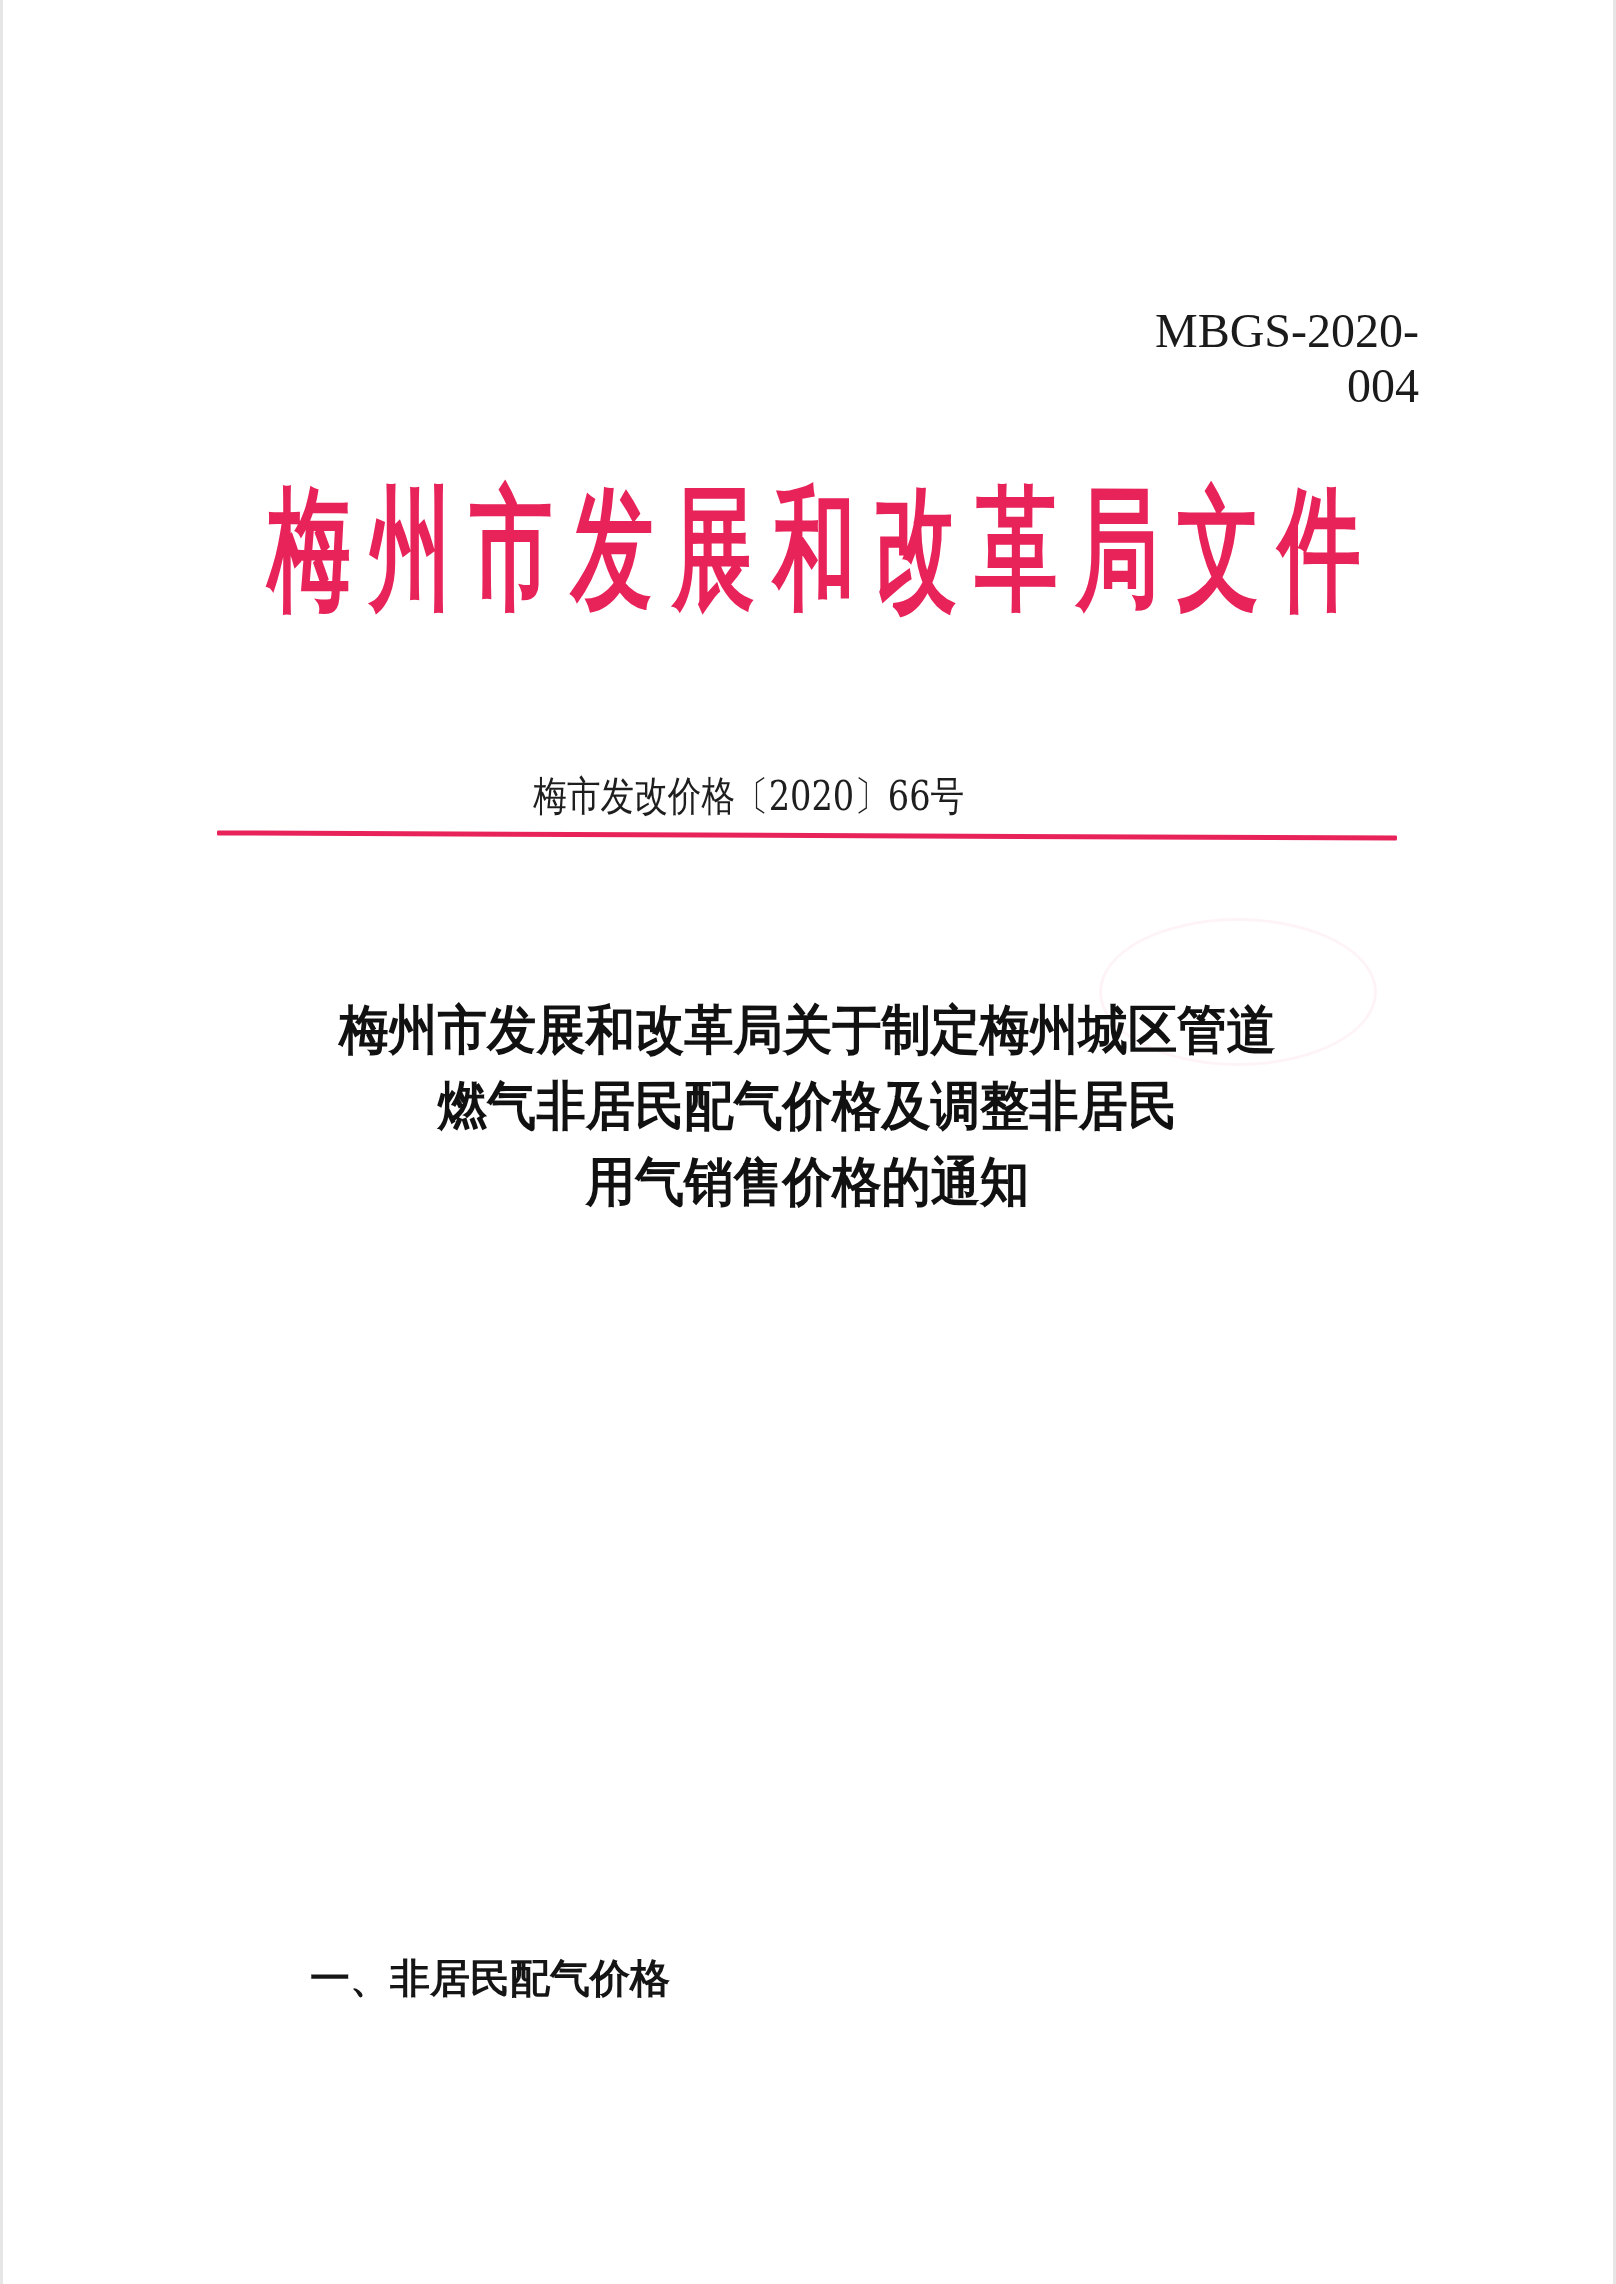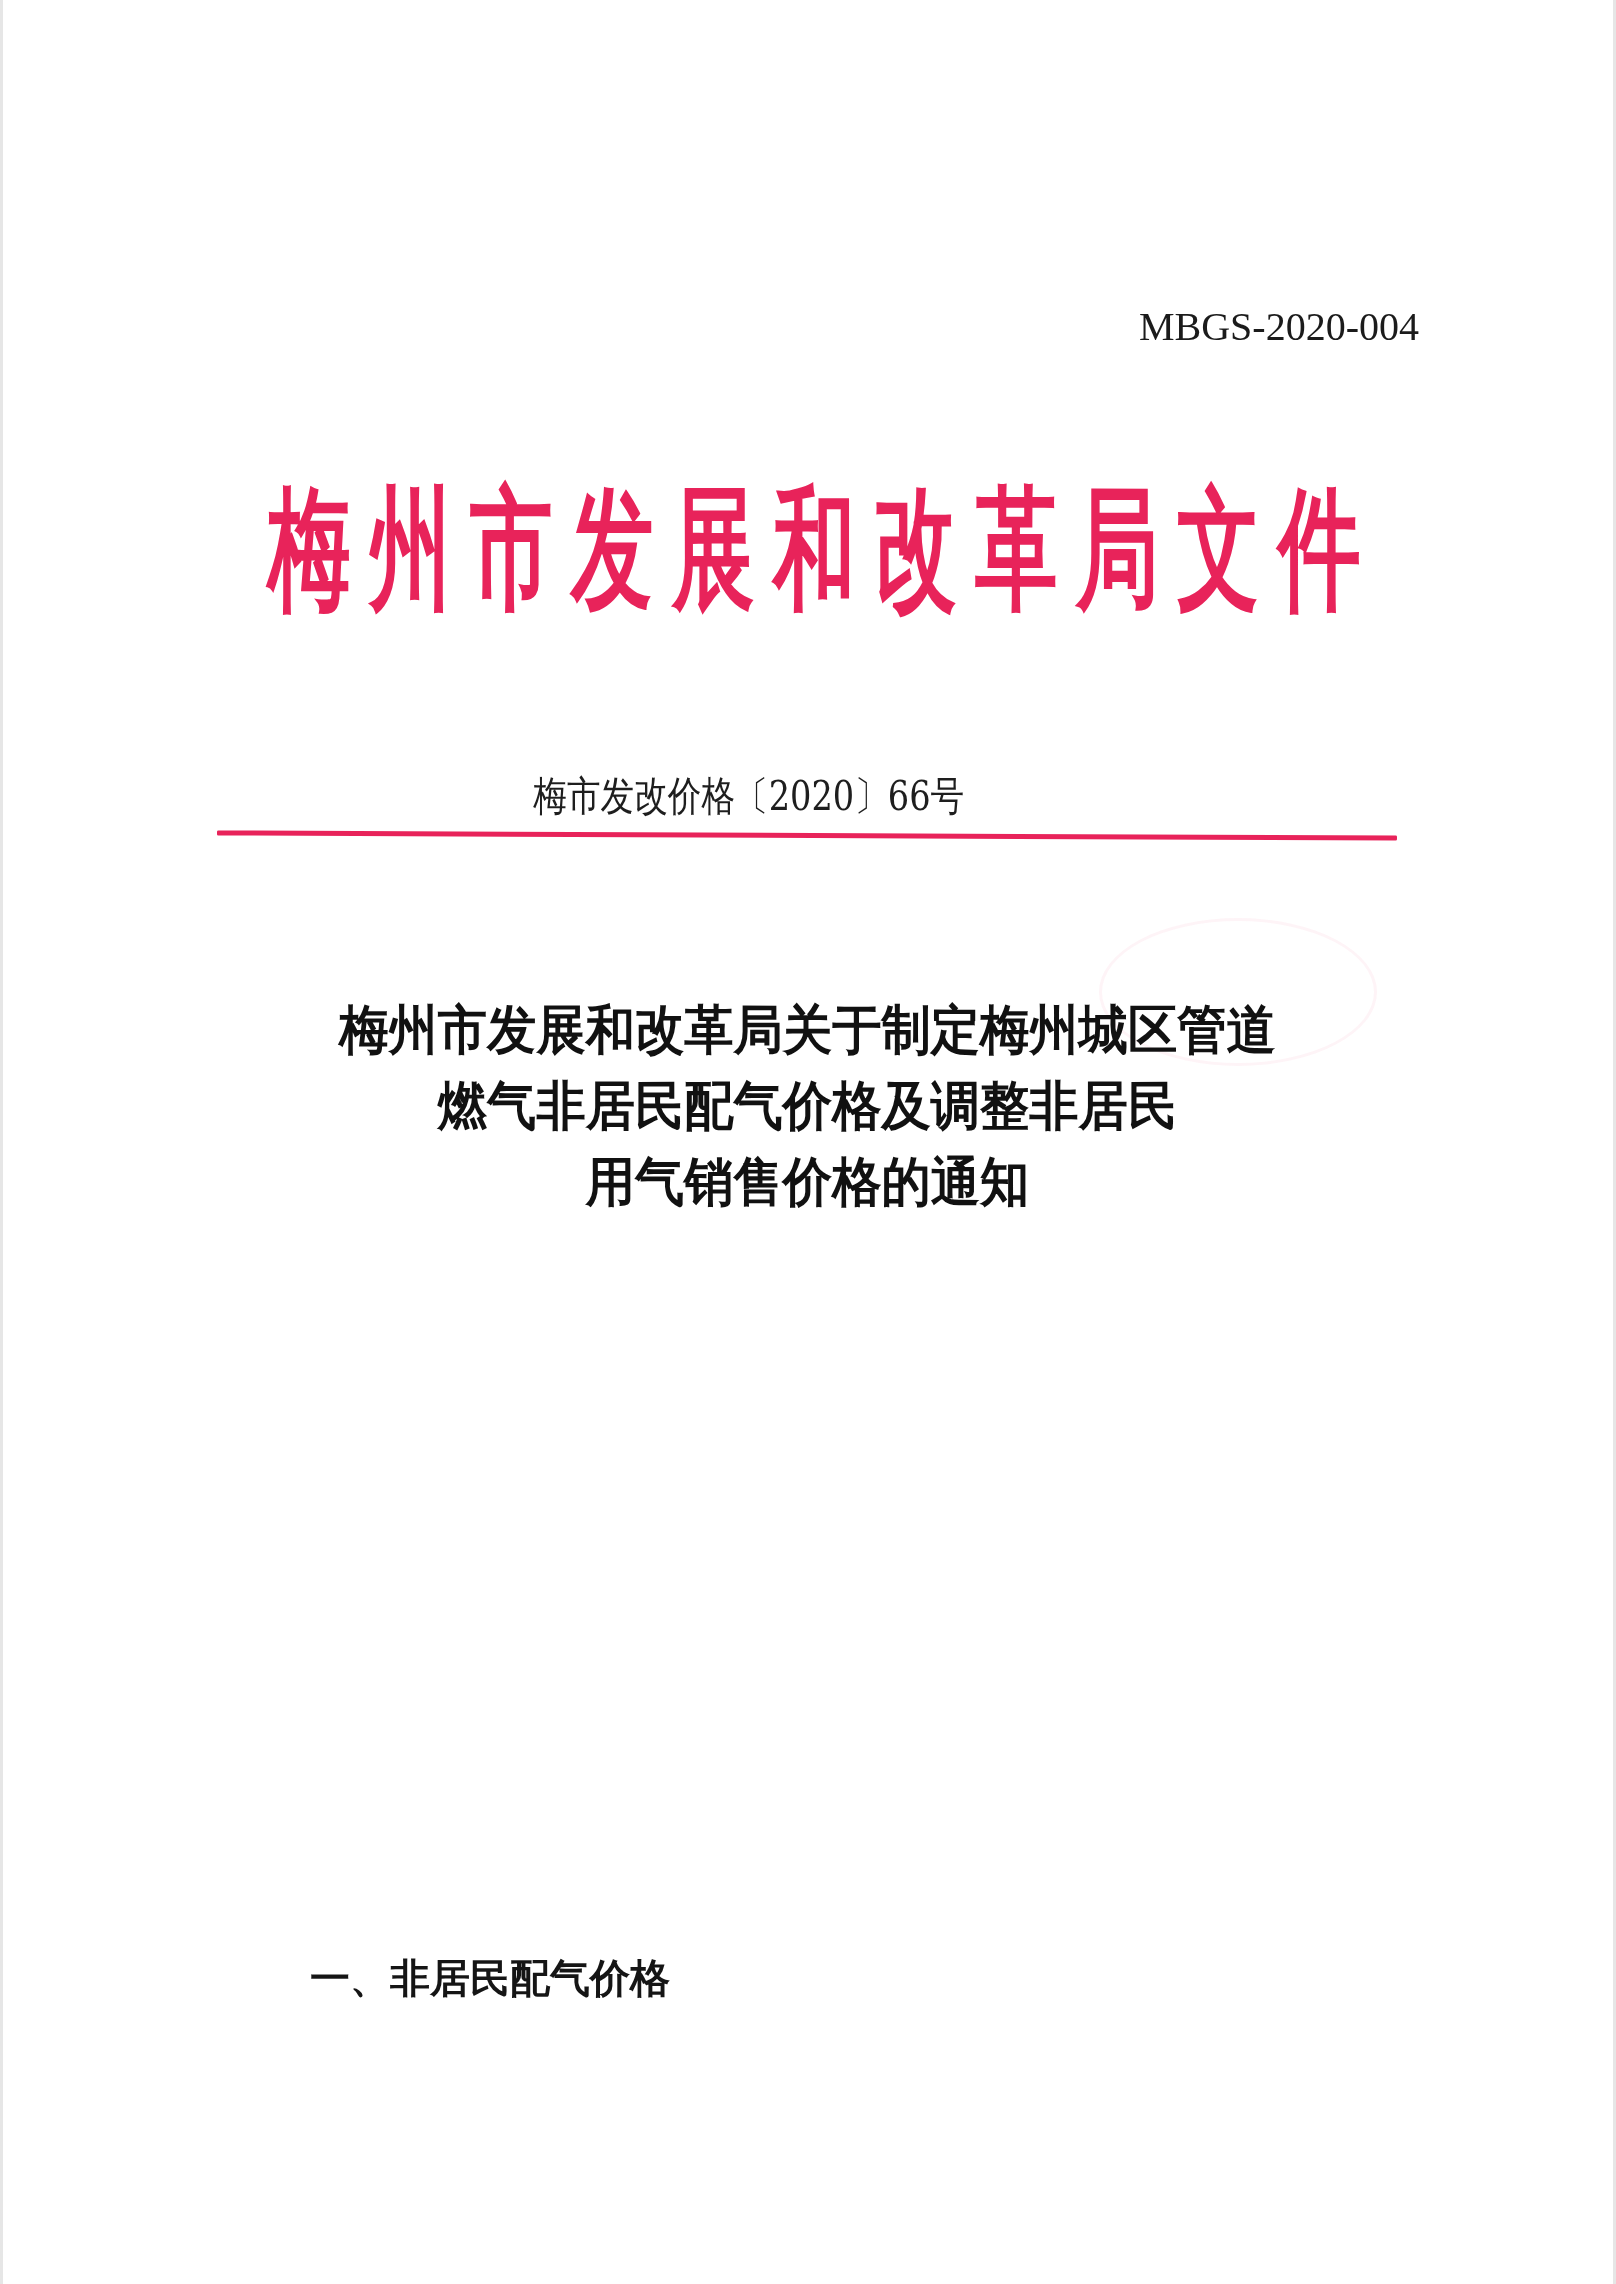--- a/index.html
+++ b/index.html
@@ -4,21 +4,21 @@
 <style>
   html, body { margin:0; padding:0; }
   body {
     width:1616px; height:2284px; background:#ffffff; position:relative; overflow:hidden;
     font-family:"DejaVu Serif","Liberation Serif",serif; color:#1a1a1a;
   }
   .edge-left { position:absolute; left:0; top:0; width:2.6px; height:2284px; background:#e6e6e6; }
   .edge-right { position:absolute; right:0; top:0; width:2.6px; height:2284px; background:#e6e6e6; }
   .doc-code {
     position:absolute; left:1122px; top:303px; width:297px; text-align:right;
-    font-family:"Liberation Serif","DejaVu Serif",serif; font-size:40px; color:#1b1b1b; letter-spacing:0px;
+    font-family:"Liberation Serif","DejaVu Serif",serif; font-size:48px; color:#1b1b1b; letter-spacing:0px;
   }
   .masthead {
     position:absolute; left:268px; top:465px; width:1093px; height:168px;
     display:flex; justify-content:space-between; align-items:center;
     color:#e8235a; font-family:"DejaVu Sans","Liberation Sans",sans-serif; font-weight:bold;
     font-size:133px; line-height:168px; transform:scaleX(0.62); transform-origin:left center;
     width:1762px; letter-spacing:0;
   }
   .doc-number {
     position:absolute; left:0; width:1498px; top:769px; text-align:center;

